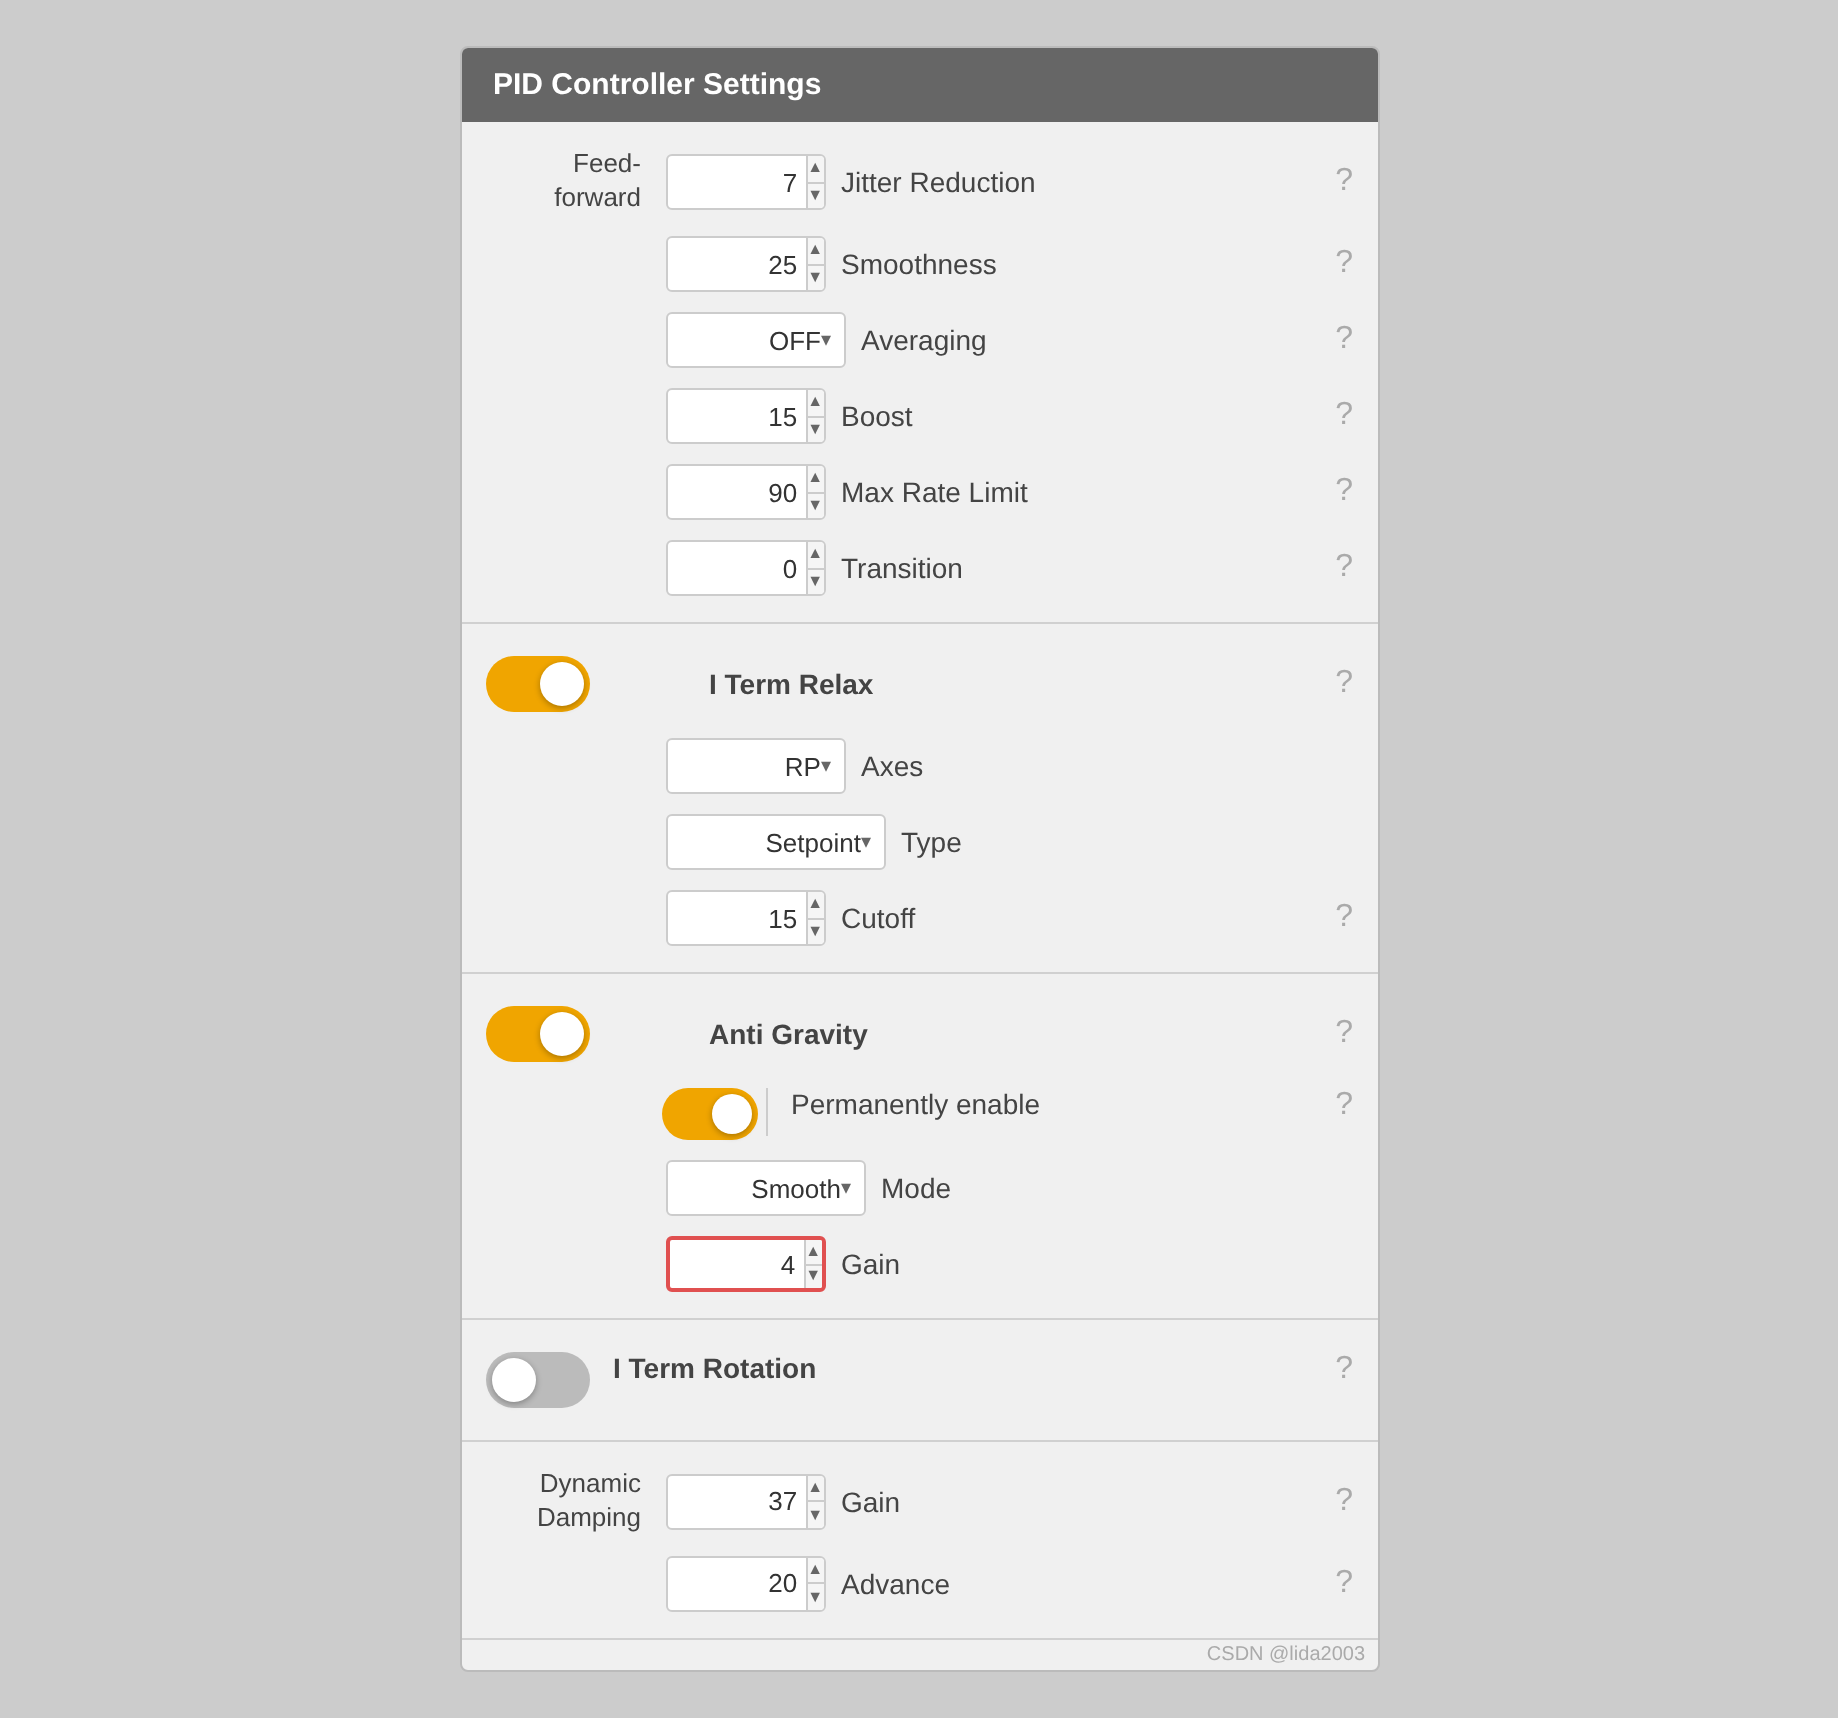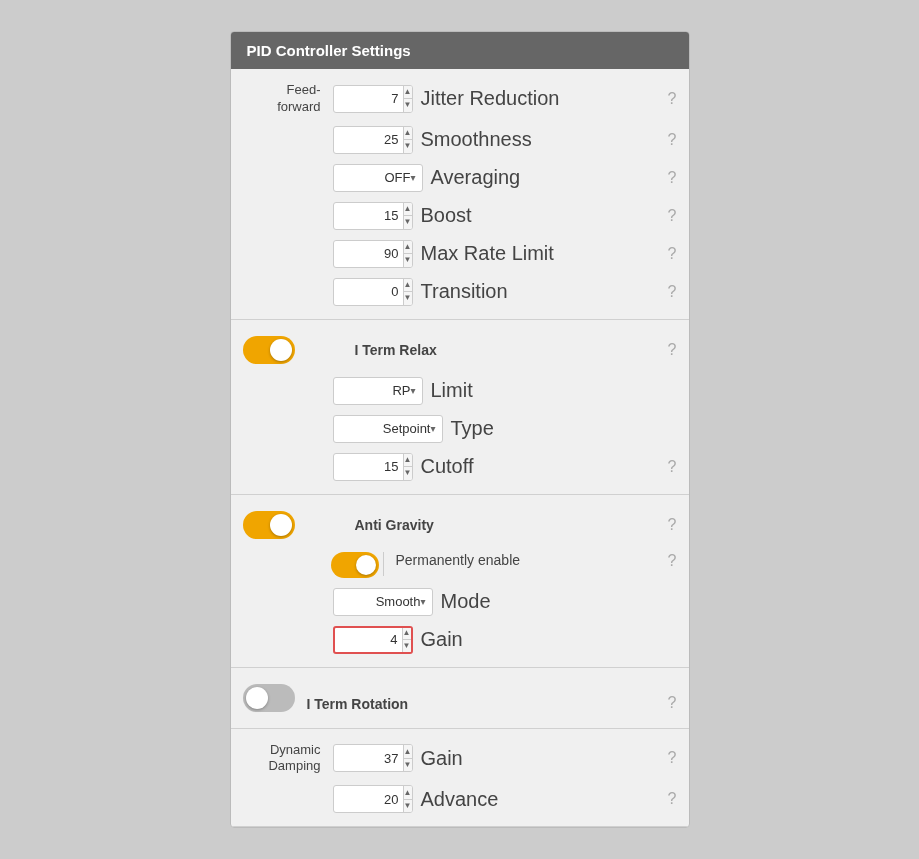--- a/index.html
+++ b/index.html
@@ -44,21 +44,21 @@
       text-align: right;
       padding-right: 12px;
     }
     .control-col {
       flex: 1;
       display: flex;
       align-items: center;
     }
     .field-label {
       color: #444;
-      font-size: 20px;
+      font-size: 14px;
       margin-left: 8px;
     }
     .help-icon {
       margin-left: auto;
       color: #aaa;
       font-size: 16px;
       cursor: pointer;
     }
     
     .num-input-wrap {
@@ -175,21 +175,21 @@
       margin-right: 12px;
       margin-left: 4px;
     }
     .perm-label {
       color: #444;
       font-size: 14px;
     }
     
     .iterm-rot-row {
       display: flex;
-      align-items: flex-end;
+      align-items: flex-start;
       padding: 8px 12px;
     }
     .iterm-rot-toggle {
       margin-right: 12px;
     }
     .iterm-rot-label {
       font-size: 14px;
       color: #444;
       font-weight: bold;
     }
@@ -309,21 +309,21 @@
       <span class="toggle-section-help">?</span>
     </div>
 
     <div class="row">
       <div class="label-col"></div>
       <div class="control-col">
         <div class="select-wrap">
           <span class="select-val">RP</span>
           <span class="select-arrow">▾</span>
         </div>
-        <span class="field-label">Limit</span>
+        <span class="field-label">Axes</span>
       </div>
     </div>
 
     <div class="row">
       <div class="label-col"></div>
       <div class="control-col">
         <div class="select-wrap" style="width:110px;">
           <span class="select-val">Setpoint</span>
           <span class="select-arrow">▾</span>
         </div>
@@ -426,13 +426,14 @@
             <div class="spin-btn">▲</div>
             <div class="spin-btn">▼</div>
           </div>
         </div>
         <span class="field-label">Advance</span>
       </div>
       <span class="help-icon">?</span>
     </div>
   </div>
 
+  <div class="watermark">CSDN @lida2003</div>
 </div>
 
 </body></html>

